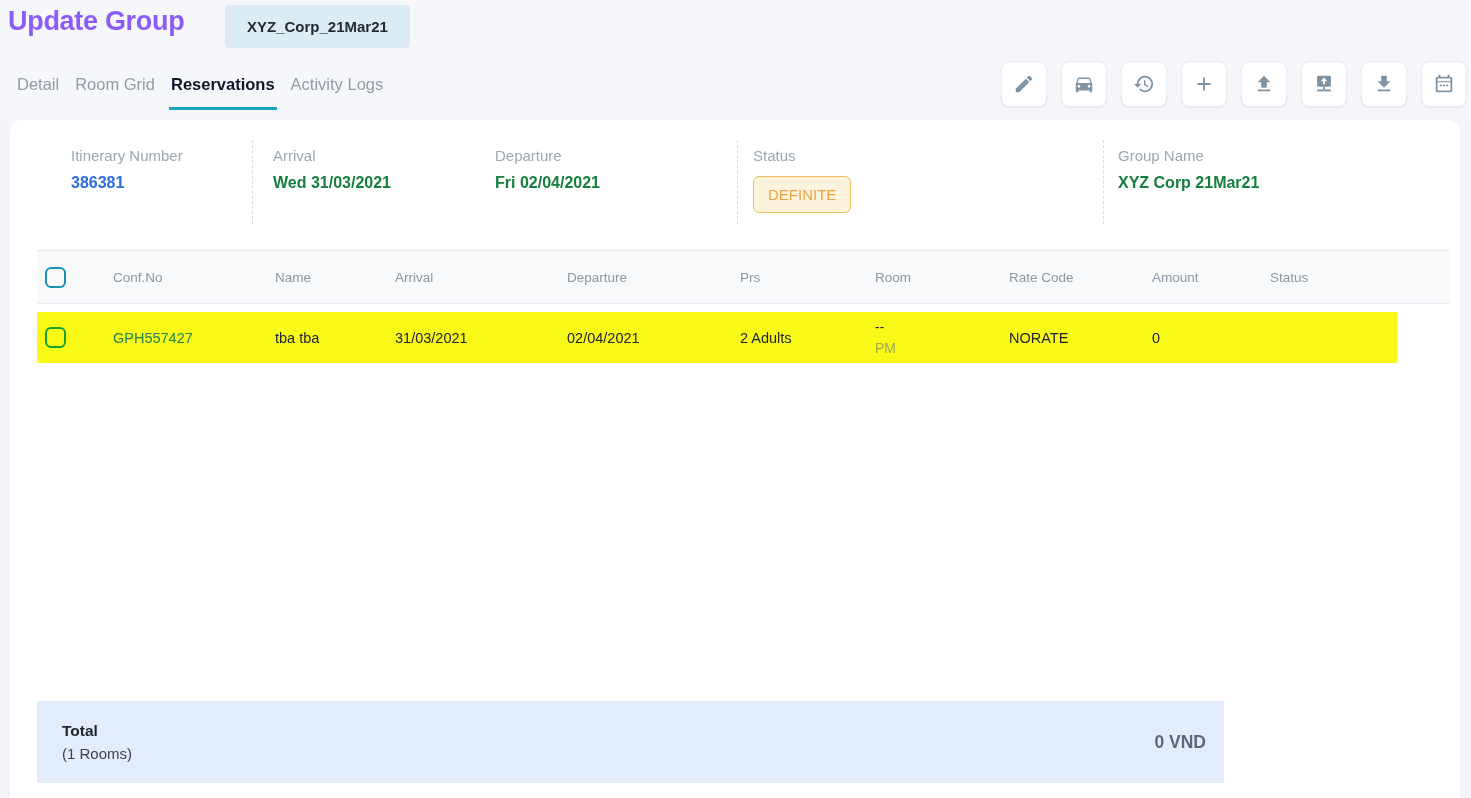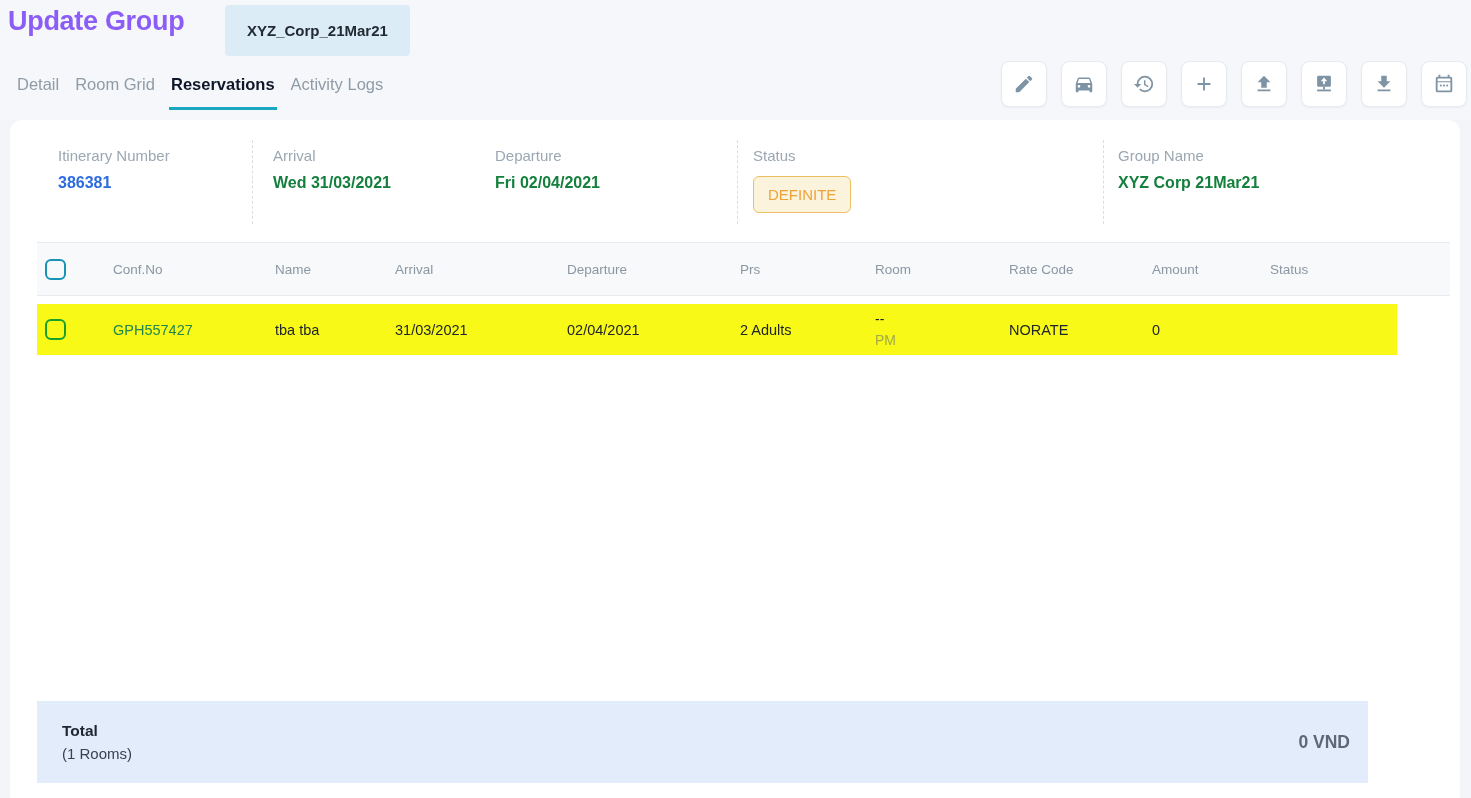--- a/index.html
+++ b/index.html
@@ -3,74 +3,74 @@
 <meta charset="utf-8">
 <style>
   * { margin:0; padding:0; box-sizing:border-box; }
   html,body { width:1471px; height:798px; overflow:hidden;
     font-family:"Liberation Sans", sans-serif; background:#f3f5f9; }
 
   
   .header { position:relative; height:120px; background:#f5f7fa; }
   .page-title { position:absolute; left:8px; top:6px; font-size:27px; font-weight:700;
     color:#8b5cf6; letter-spacing:-0.3px; }
-  .group-badge { position:absolute; left:225px; top:5px; height:51px; background:#dcecf7;
+  .group-badge { position:absolute; left:225px; top:5px; height:43px; background:#dcecf7;
     border-radius:4px; display:flex; align-items:center; padding:0 22px; font-size:15px;
     font-weight:600; color:#222b33; }
 
   .tabs { position:absolute; left:15px; top:73px; display:flex; gap:12px; font-size:16.5px; }
   .tab { color:#8f9ba6; padding:2px 2px 13px 2px; border-bottom:3px solid transparent; cursor:pointer; }
   .tab.active { color:#0f172a; font-weight:700; border-bottom-color:#1aa6bf; }
 
   .toolbar { position:absolute; right:4px; top:61px; display:flex; gap:14px; }
   .tool-btn { width:46px; height:46px; background:#ffffff; border:1px solid #e6eaee;
     border-radius:8px; display:flex; align-items:center; justify-content:center;
     color:#7e93a4; box-shadow:0 1px 2px rgba(27,41,57,.05); cursor:pointer; }
   .tool-btn svg { width:22px; height:22px; display:block; }
 
   
   .panel { position:relative; margin:0 11px 0 10px; height:678px; background:#ffffff;
     border-radius:12px 12px 0 0; }
 
   
   .summary { position:relative; height:120px; }
   .field { position:absolute; top:27px; }
-  .f-itinerary { left:48px; }  .f-arrival { left:263px; }  .f-departure { left:485px; }
+  .f-itinerary { left:61px; }  .f-arrival { left:263px; }  .f-departure { left:485px; }
   .f-status { left:743px; }    .f-group { left:1108px; }
   .sep { position:absolute; top:20px; height:84px; border-left:1px dashed #d9dee4; width:0; }
   .sep1 { left:242px; } .sep2 { left:727px; } .sep3 { left:1093px; }
   .flabel { font-size:15px; color:#9ba7b3; }
   .fvalue { margin-top:10px; font-size:16px; font-weight:700; color:#15803d; }
   .fvalue.link { color:#2d6cdf; }
   .status-chip { display:inline-block; margin-top:12px; background:#fcf3dc;
     border:1px solid #edbf63; color:#eda33c; font-size:15px; padding:9px 14px;
     border-radius:6px; }
 
   
-  .table { margin:2px 0 0 27px; width:1413px; }
+  .table { margin:10px 0 0 27px; width:1413px; }
   .thead { display:grid;
     grid-template-columns:76px 162px 120px 172px 173px 135px 134px 143px 118px 1fr;
     align-items:center; height:54px; background:#f7f9fb;
     border-top:1px solid #e7ebef; border-bottom:1px solid #e7ebef;
     font-size:13.5px; color:#8b97a3; }
   .trow { display:grid;
     grid-template-columns:76px 162px 120px 172px 173px 135px 134px 143px 118px 160px;
     align-items:center; height:51px; width:1360px; margin-top:8px;
     background:#f9f917; font-size:14.5px; color:#20252c; }
   .cb-cell { padding-left:8px; }
   .checkbox { width:21px; height:21px; border-radius:6px; background:transparent; border:2.5px solid #1793b5; cursor:pointer; }
   .checkbox.green { border-color:#18a02e; }
   .conf-link { color:#21854d; }
   .room-cell { line-height:1.45; font-size:14px; }
   .room-sub { color:#a2a84c; font-size:14px; }
   .status-pill { display:inline-block; background:#c9ec55; border:1px solid #8ed33f;
     color:#2f9e3c; font-size:15px; padding:8px 14px; border-radius:8px; }
 
   
-  .footer { position:absolute; left:27px; bottom:15px; width:1331px; height:82px;
+  .footer { position:absolute; left:27px; bottom:15px; width:1187px; height:82px;
     background:#e3ecfa; display:flex; align-items:center; }
   .footer-left { padding-left:25px; }
   .total-label { font-size:15.5px; font-weight:700; color:#1d2530; }
   .rooms-label { margin-top:5px; font-size:15px; color:#39424e; }
   .footer-amount { margin-left:auto; padding-right:18px; font-size:17.5px;
     font-weight:700; color:#5d6877; }
 </style>
 </head>
 <body>
 

